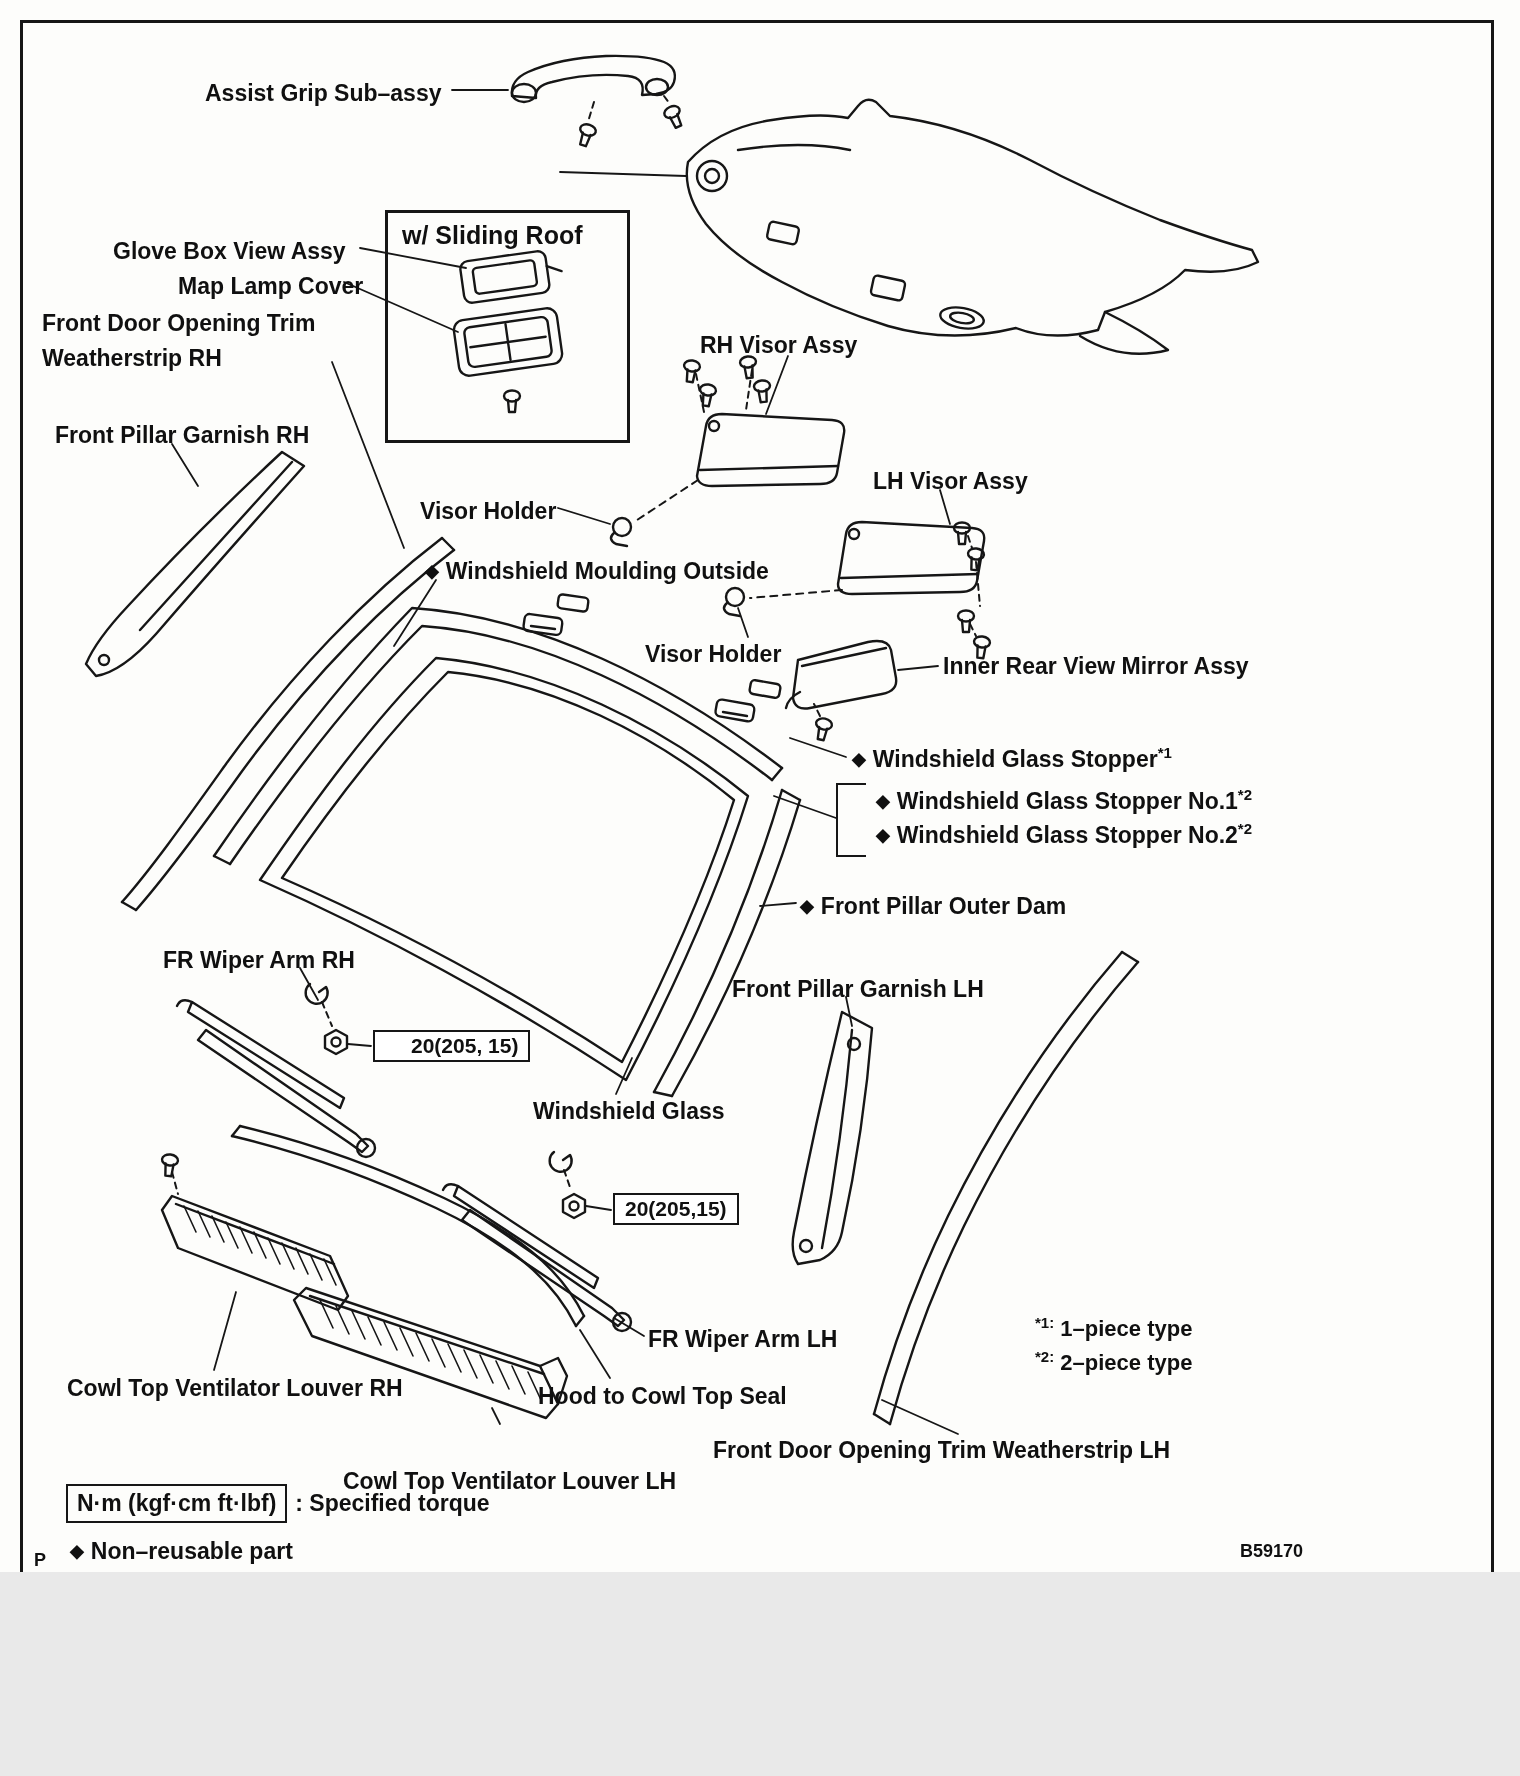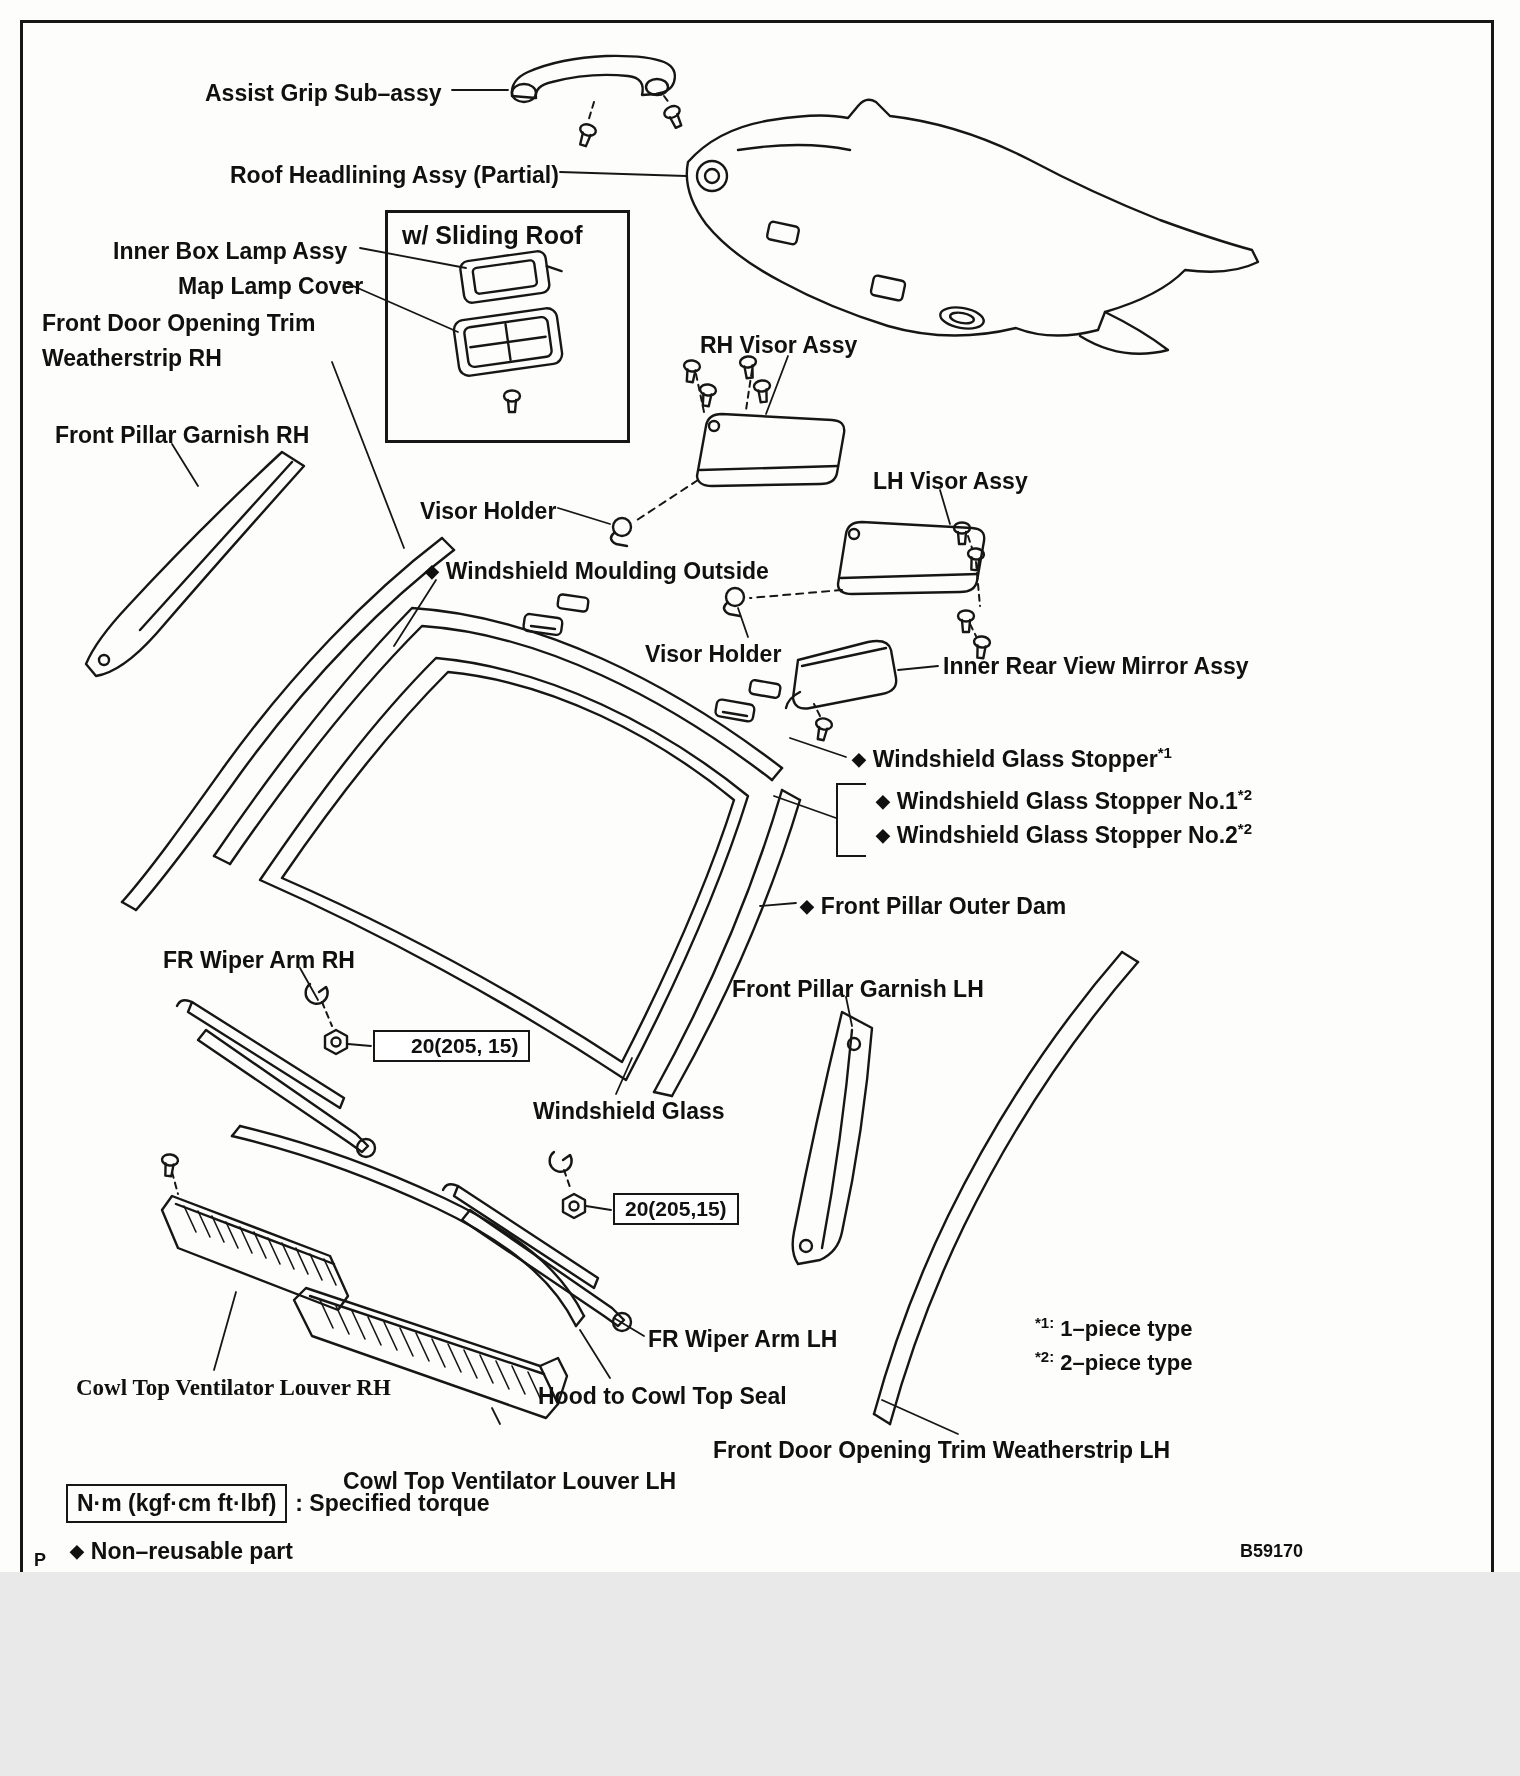--- a/index.html
+++ b/index.html
@@ -231,30 +231,27 @@
       <path d="M610,1378 L580,1330"></path>
       <path d="M500,1424 L492,1408"></path>
       <path d="M958,1434 L882,1400"></path>
     </g>
   </svg>
 
   <div class="label" style="left:205px;top:76px;">
     <span>Assist Grip Sub–assy</span>
   </div>
 
-  <div class="label" style="left:230px;top:158px;">
-    <span>Roof Headlining Assy (Partial)</span>
-  </div>
 
   <div class="box" style="left:385px;top:210px;width:245px;height:233px;">
     <div class="inset-title">w/ Sliding Roof</div>
   </div>
 
   <div class="label" style="left:113px;top:234px;">
-    <span>Inner Box Lamp Assy</span>
+    <span>Glove Box View Assy</span>
   </div>
 
   <div class="label" style="left:178px;top:269px;">
     <span>Map Lamp Cover</span>
   </div>
 
   <div class="label" style="left:42px;top:306px;">
     <div>Front Door Opening Trim</div>
     <div>Weatherstrip RH</div>
   </div>
@@ -326,21 +323,21 @@
   </div>
 
   <div class="label" style="left:1035px;top:1312px;font-size:22px;">
     <sup>*1:</sup> <span>1–piece type</span>
   </div>
 
   <div class="label" style="left:1035px;top:1346px;font-size:22px;">
     <sup>*2:</sup> <span>2–piece type</span>
   </div>
 
-  <div class="label" style="left:76px;top:1371px;font-family:Liberation Serif, serif;">
+  <div class="label" style="left:67px;top:1371px;">
     <span>Cowl Top Ventilator Louver RH</span>
   </div>
 
   <div class="label" style="left:538px;top:1379px;">
     <span>Hood to Cowl Top Seal</span>
   </div>
 
   <div class="label" style="left:343px;top:1464px;">
     <span>Cowl Top Ventilator Louver LH</span>
   </div>

